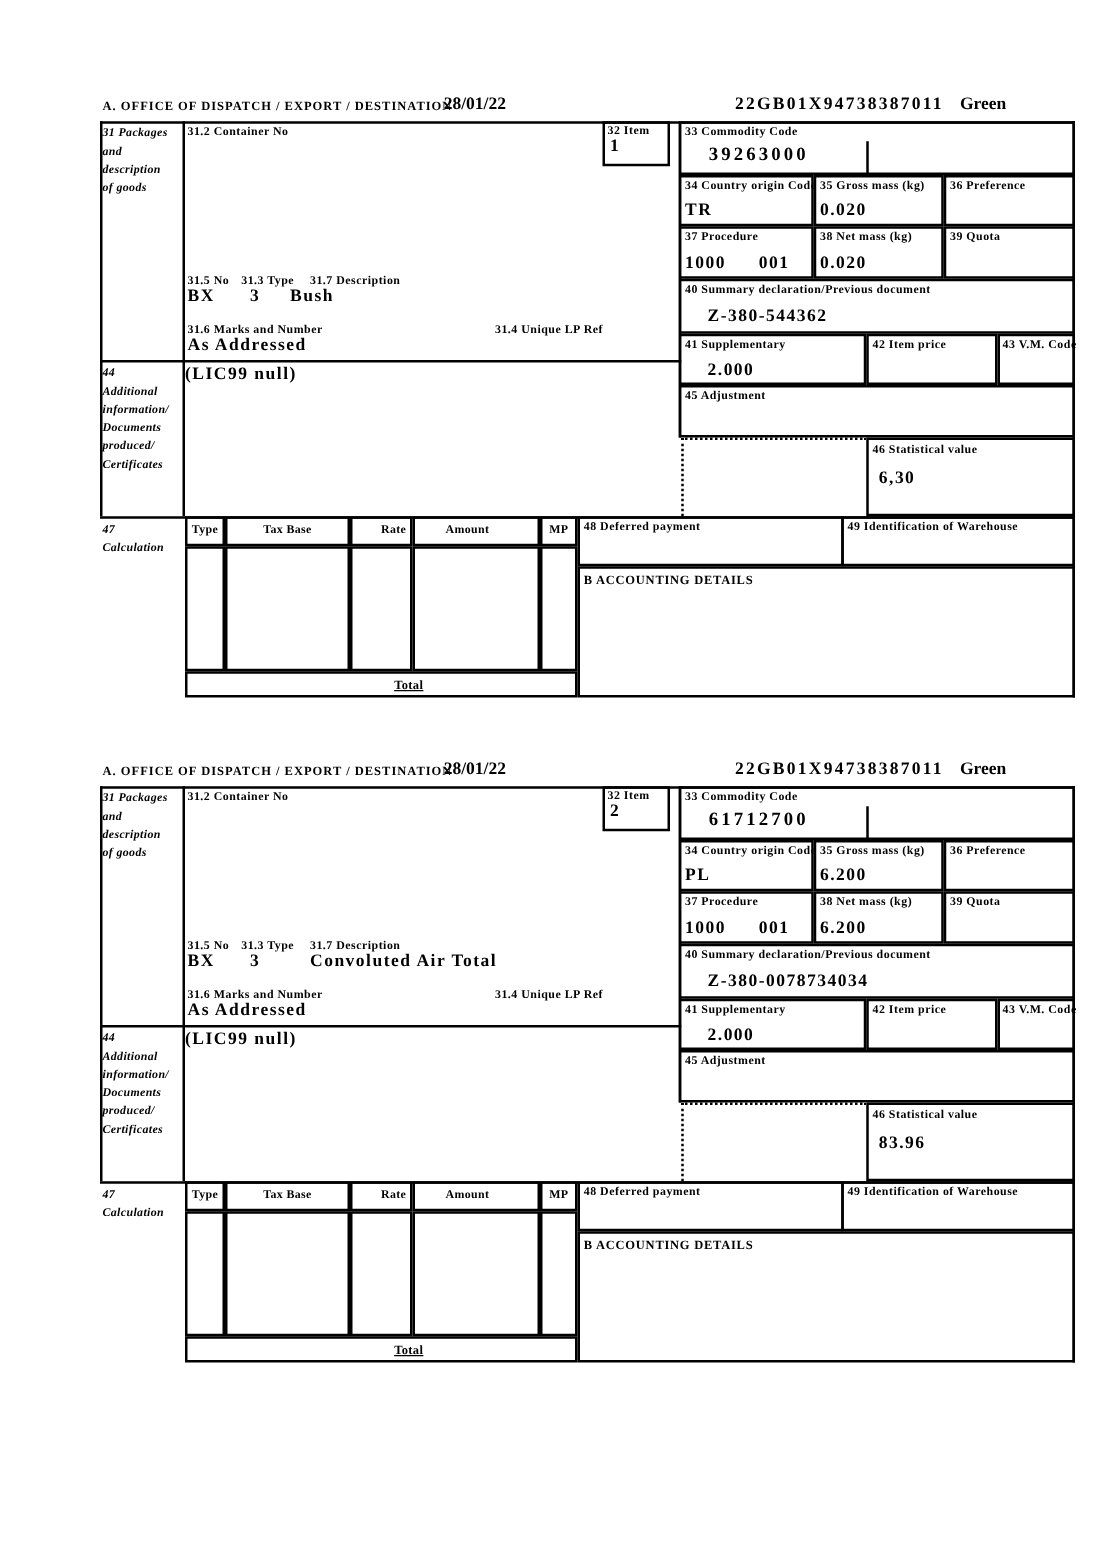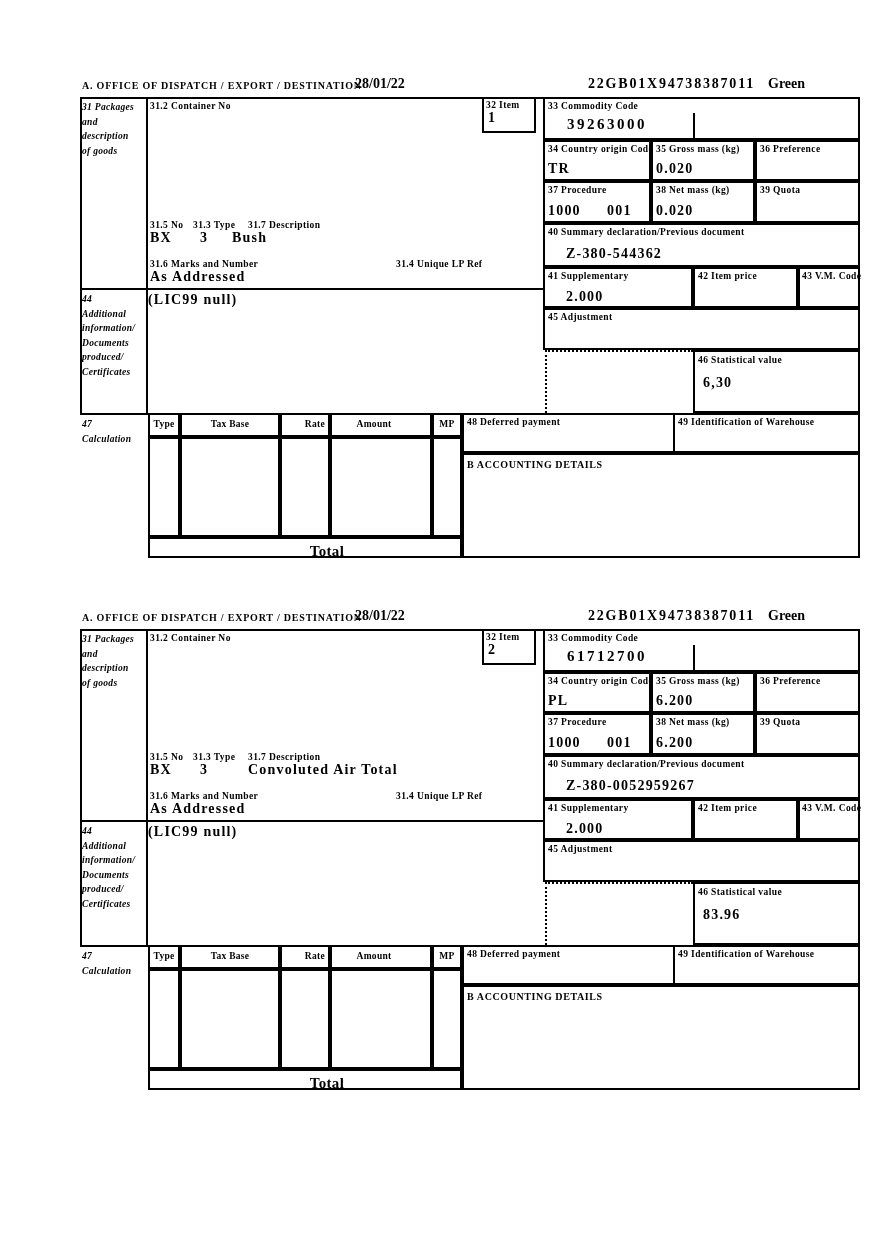--- a/index.html
+++ b/index.html
@@ -15,21 +15,21 @@
   .mrn{letter-spacing:1.8px;}
   .lblb{position:absolute;font-size:9.5px;letter-spacing:0.3px;font-weight:bold;line-height:14.5px;font-style:italic;}
   .box{position:absolute;border:2px solid #000;box-sizing:border-box;background:transparent;}
   .hl{position:absolute;border-top:2px solid #000;height:0;}
   .vl{position:absolute;border-left:2px solid #000;width:0;}
   .hd{border-top-style:dotted;}
   .vd{border-left-style:dotted;}
   .thc{font-size:9.5px;font-weight:bold;text-align:center;padding-top:4px;letter-spacing:0.3px;}
   .right-sm{text-align:right;padding-right:3px;}
   .right-lg{text-align:center;padding-right:14px;}
-  .ttl{font-size:15px;font-weight:bold;text-align:center;padding-top:4px;padding-left:44px;letter-spacing:0.3px;}
+  .ttl{font-size:10px;font-weight:bold;text-align:center;padding-top:4px;padding-left:44px;letter-spacing:0.3px;text-decoration:underline;}
   .lblB{font-size:10px;letter-spacing:0.6px;}
 </style>
 </head>
 <body>
 
 <div id="page">
   <div class="section" style="top: 70px;">
 
     <span class="t hdrA" style="left:82px;top:10px">A. OFFICE OF DISPATCH / EXPORT / DESTINATION</span>
     <span class="t hdrV" style="left:355px;top:6px">28/01/22</span>
@@ -229,21 +229,21 @@
     <span class="t lbl" style="left:678px;top:347px">49 Identification of Warehouse</span>
     <span class="t lblB" style="left:467px;top:389px">B ACCOUNTING DETAILS</span>
 
     <span class="t val" style="left:488px;top:40px">2</span>
     <span class="t com" style="left:567px;top:46px">61712700</span>
     <span class="t val" style="left:548px;top:91px">PL</span>
     <span class="t val" style="left:656px;top:91px">6.200</span>
     <span class="t val" style="left:548px;top:133px">1000</span>
     <span class="t val" style="left:607px;top:133px">001</span>
     <span class="t val" style="left:656px;top:133px">6.200</span>
-    <span class="t val" style="left:566px;top:176px">Z-380-0052959267</span>
+    <span class="t val" style="left:566px;top:176px">Z-380-0078734034</span>
     <span class="t val" style="left:566px;top:219px">2.000</span>
     <span class="t val" style="left:703px;top:305px">83.96</span>
     <span class="t val" style="left:150px;top:160px">BX</span>
     <span class="t val" style="left:200px;top:160px">3</span>
     <span class="t val" style="left:248px;top:160px">Convoluted Air Total</span>
     <span class="t val" style="left:150px;top:199px">As Addressed</span>
     <span class="t val" style="left:148px;top:222px">(LIC99 null)</span>
 
   </div>
 </div>

